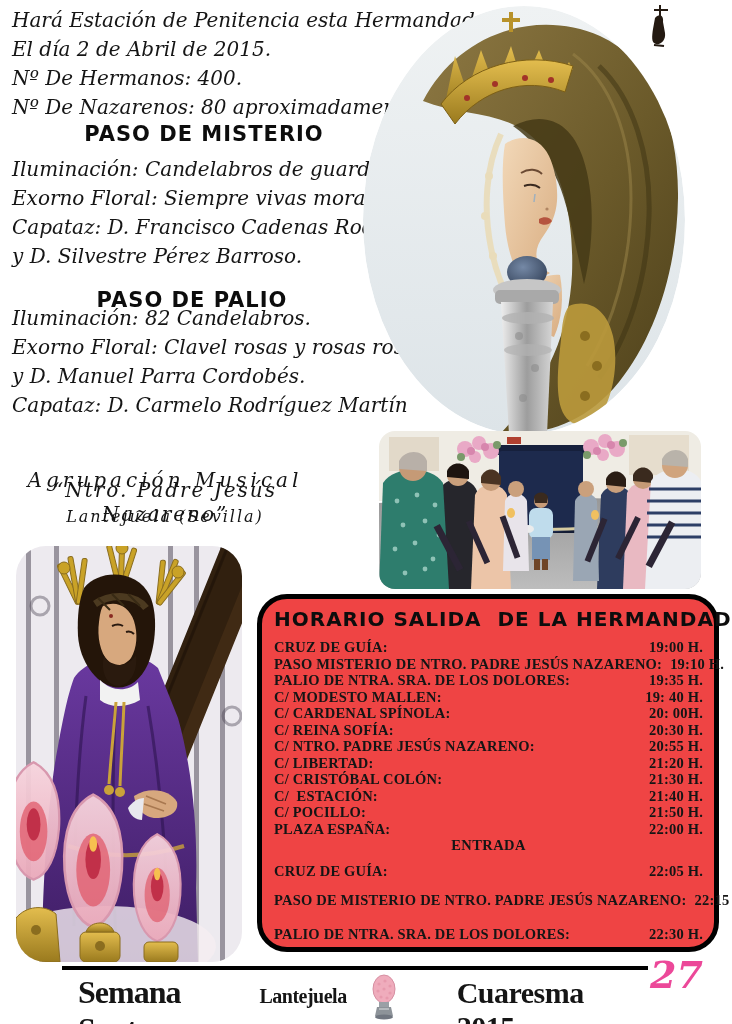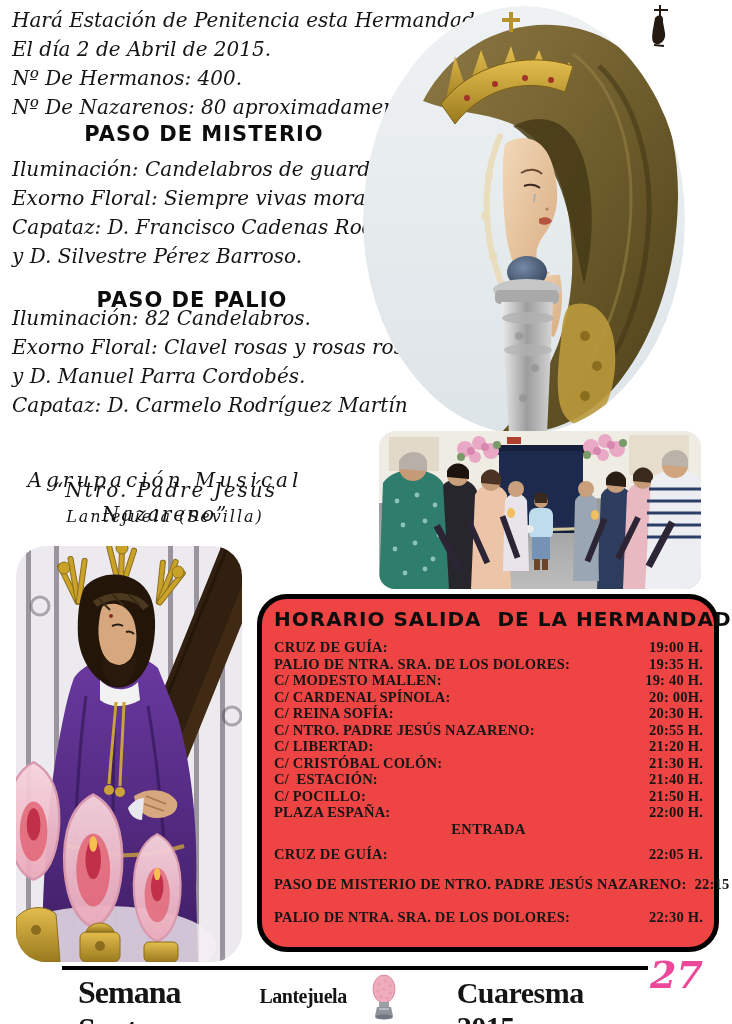--- a/index.html
+++ b/index.html
@@ -417,20 +417,24 @@
   </div>
 
   <div class="sched">
     <div class="sched-title marker">HORARIO SALIDA  DE LA HERMANDAD</div>
     <div class="rows">
       <div class="srow">
           <span class="slabel">CRUZ DE GUÍA:</span>
           <span class="stime">19:00 H.</span>
         </div>
       <div class="srow">
+          <span class="slabel">PASO MISTERIO DE NTRO. PADRE JESÚS NAZARENO:</span>
+          <span class="stime">19:10 H.</span>
+        </div>
+      <div class="srow">
           <span class="slabel">PALIO DE NTRA. SRA. DE LOS DOLORES:</span>
           <span class="stime">19:35 H.</span>
         </div>
       <div class="srow">
           <span class="slabel">C/ MODESTO MALLEN:</span>
           <span class="stime">19: 40 H.</span>
         </div>
       <div class="srow">
           <span class="slabel">C/ CARDENAL SPÍNOLA:</span>
           <span class="stime">20: 00H.</span>

